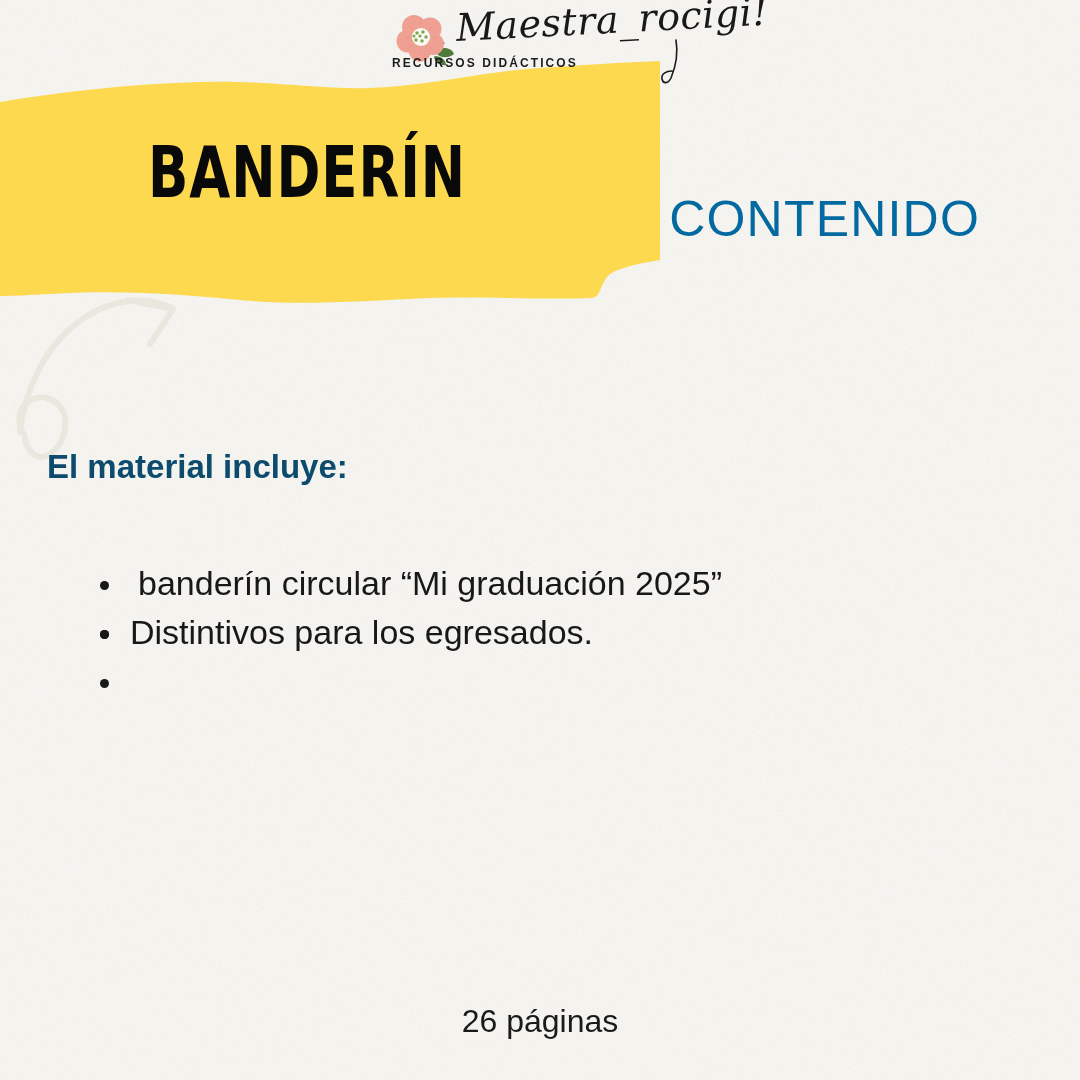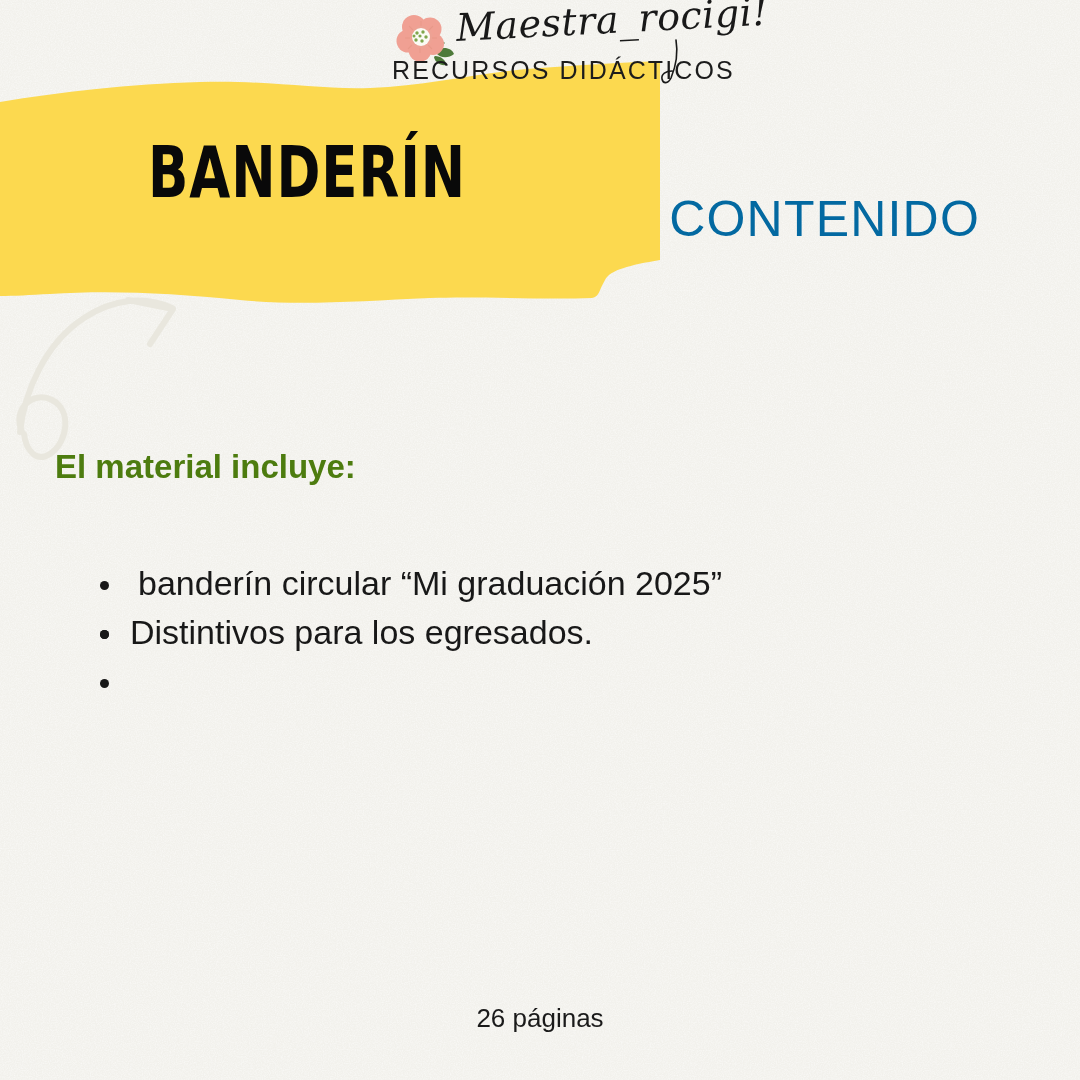--- a/index.html
+++ b/index.html
@@ -77,22 +77,22 @@
     color: #191919;
     white-space: nowrap;
     transform: rotate(-3deg);
     transform-origin: left center;
   }
   #logo-subtitle {
     position: absolute;
     left: 2px;
     top: 48px;
     font-family: "Liberation Sans", sans-serif;
-    font-weight: 400;
-    font-size: 25px;
+    font-weight: 700;
+    font-size: 12px;
     letter-spacing: 2.1px;
     color: #1c1c1c;
     white-space: nowrap;
   }
   #logo-swash {
     position: absolute;
     left: 268px;
     top: 30px;
     width: 30px;
     height: 48px;
@@ -142,26 +142,26 @@
     position: absolute;
     left: 0;
     top: 0;
     width: 1080px;
     height: 1080px;
     z-index: 5;
   }
 
   #includes-heading {
     position: absolute;
-    left: 55px;
+    left: 47px;
     top: 448px;
     font-family: "Liberation Sans", sans-serif;
     font-weight: 700;
     font-size: 33px;
-    color: #4d7c0f;
+    color: #0c4a6e;
     white-space: nowrap;
   }
 
   #bullet-list {
     position: absolute;
     left: 76px;
     top: 543px;
     width: 960px;
     list-style: none;
     margin: 16px;
@@ -191,21 +191,21 @@
   }
 
   #page-count {
     position: absolute;
     left: 0;
     top: 1003px;
     width: 1080px;
     text-align: center;
     font-family: "Liberation Sans", sans-serif;
     font-weight: 400;
-    font-size: 26px;
+    font-size: 32px;
     color: #1a1a1a;
   }
 </style>
 </head>
 <body>
 
 <div id="page">
 
   <svg id="paper-texture" viewBox="0 0 1080 1080" preserveAspectRatio="none" aria-hidden="true">
     <defs>

